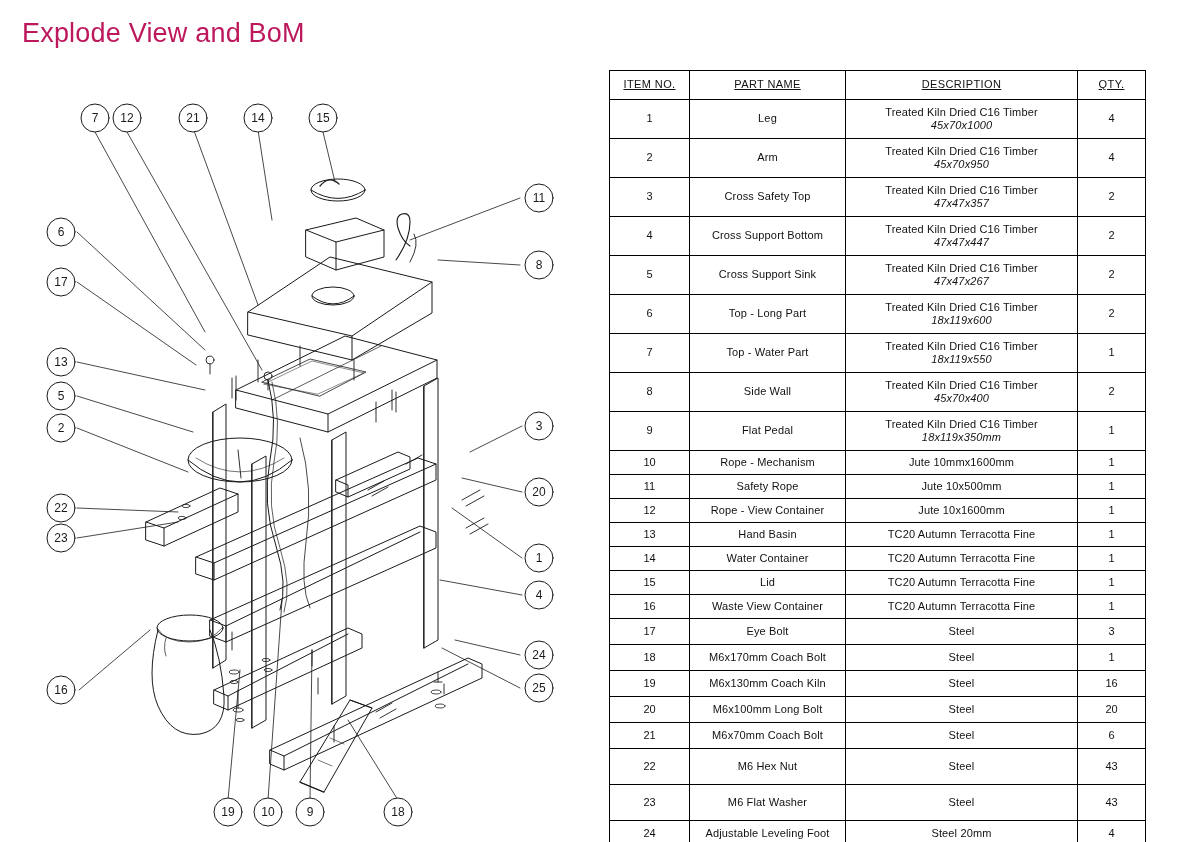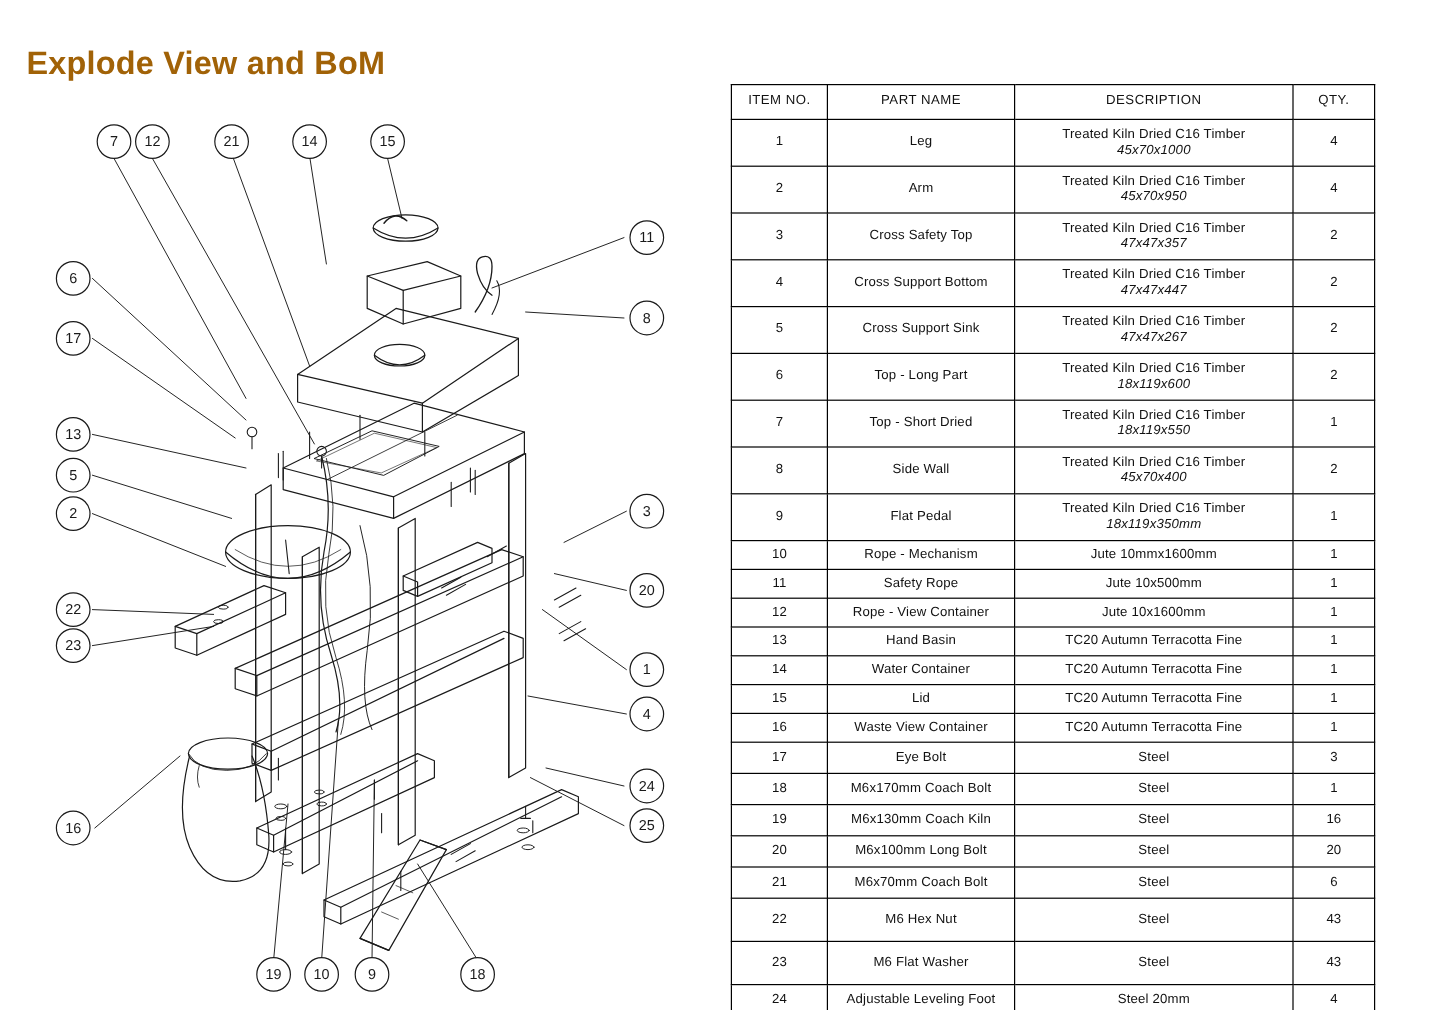--- a/index.html
+++ b/index.html
@@ -13,25 +13,24 @@
     position: relative;
     font-family: "Liberation Sans", sans-serif;
     color: #1a1a1a;
     overflow: hidden;
   }
   #page-title {
     position: absolute;
     left: 22px;
     top: 18px;
     font-size: 27px;
-    font-weight: 700;
+    font-weight: 400;
     letter-spacing: 0.2px;
-    color: #a16207;
+    color: #be185d;
     white-space: nowrap;
-    margin-top: 20px;
   }
 
   
   #drawing {
     position: absolute;
     left: 0;
     top: 60px;
     width: 600px;
     height: 782px;
   }
@@ -56,20 +55,21 @@
     vertical-align: middle;
     padding: 0;
     font-size: 11px;
     line-height: 1.22;
     color: #111;
   }
   table.bom th {
     height: 28px;
     font-size: 11px;
     letter-spacing: 0.4px;
+    text-decoration: underline;
   }
   col.c-item  { width: 80px; }
   col.c-name  { width: 156px; }
   col.c-desc  { width: 232px; }
   col.c-qty   { width: 68px; }
 
   td.name, td.desc { letter-spacing: 0.15px; }
   td.desc .l2 { display: block; font-style: italic; }
   tr.r-tall td { height: 38px; }
   tr.r-short td { height: 23px; }
@@ -371,21 +371,21 @@
         <td>2</td>
       </tr>
       <tr class="r-tall">
         <td>6</td>
         <td class="name">Top - Long Part</td>
         <td class="desc"><span>Treated Kiln Dried C16 Timber</span><span class="l2">18x119x600</span></td>
         <td>2</td>
       </tr>
       <tr class="r-tall">
         <td>7</td>
-        <td class="name">Top - Short Dried</td>
+        <td class="name">Top - Water Part</td>
         <td class="desc"><span>Treated Kiln Dried C16 Timber</span><span class="l2">18x119x550</span></td>
         <td>1</td>
       </tr>
       <tr class="r-tall">
         <td>8</td>
         <td class="name">Side Wall</td>
         <td class="desc"><span>Treated Kiln Dried C16 Timber</span><span class="l2">45x70x400</span></td>
         <td>2</td>
       </tr>
       <tr class="r-tall">

